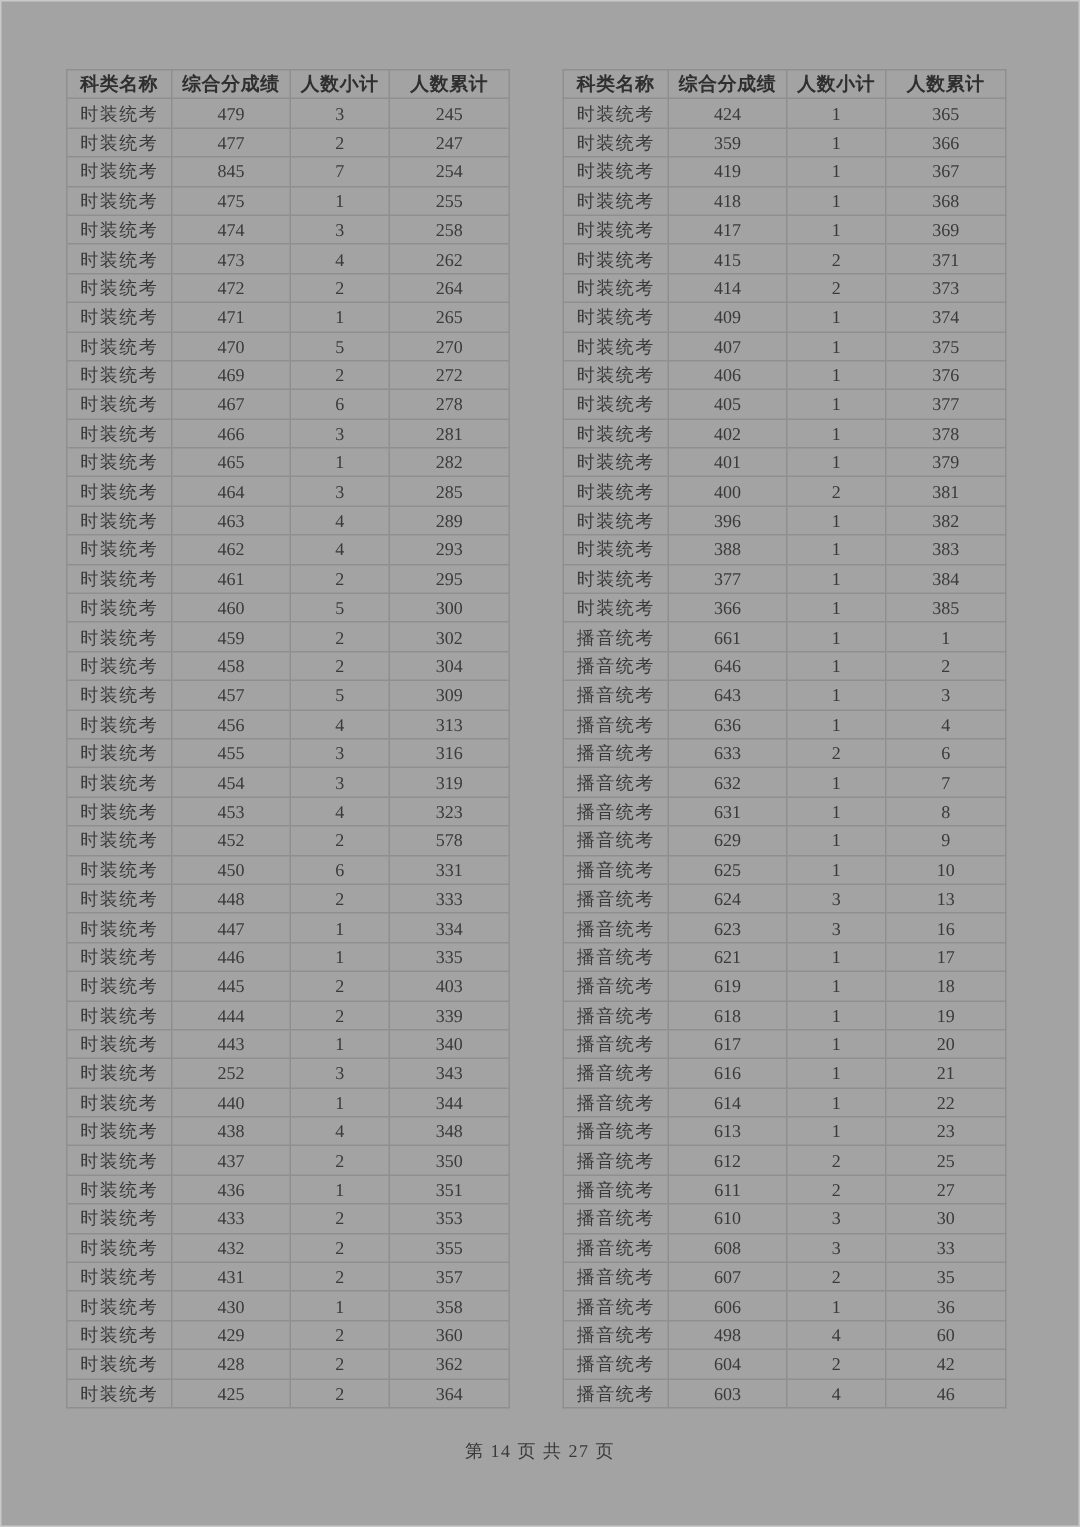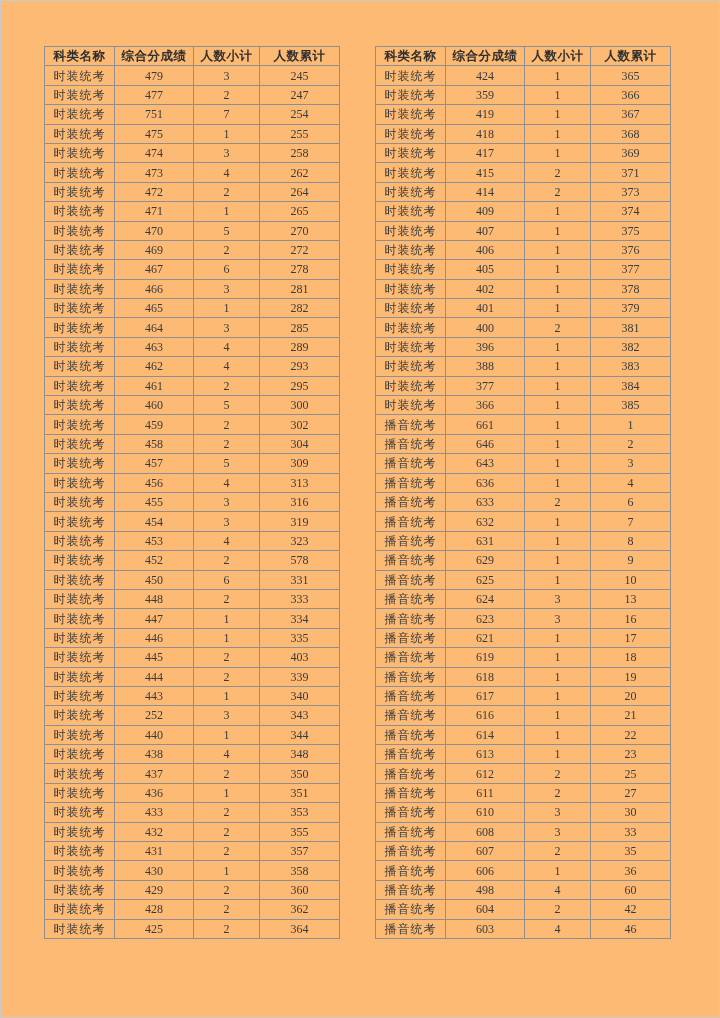--- a/index.html
+++ b/index.html
@@ -5,21 +5,21 @@
   html, body {
     margin: 0;
     padding: 0;
     background: #ffffff;
   }
   .page {
     position: relative;
     width: 718px;
     height: 1016px;
     border: 1px solid #c9c9c9;
-    background: #fdba74;
+    background: #a3a3a3;
     font-family: "Liberation Serif", "DejaVu Serif", serif;
     color: #3a3a3a;
     overflow: hidden;
   }
   .tables-row {
     position: absolute;
     top: 45px;
     left: 43px;
     display: flex;
     gap: 35px;
@@ -95,21 +95,21 @@
             <td>245</td>
           </tr>
           <tr>
             <td class="cat">时装统考</td>
             <td>477</td>
             <td>2</td>
             <td>247</td>
           </tr>
           <tr>
             <td class="cat">时装统考</td>
-            <td>751</td>
+            <td>845</td>
             <td>7</td>
             <td>254</td>
           </tr>
           <tr>
             <td class="cat">时装统考</td>
             <td>475</td>
             <td>1</td>
             <td>255</td>
           </tr>
           <tr>
@@ -645,14 +645,17 @@
             <td class="cat">播音统考</td>
             <td>603</td>
             <td>4</td>
             <td>46</td>
           </tr>
         </tbody>
     </table>
 
   </div>
 
+  <div class="footer">
+    <span>第 14 页 共 27 页</span>
+  </div>
 
 </div>
 
 </body></html>

